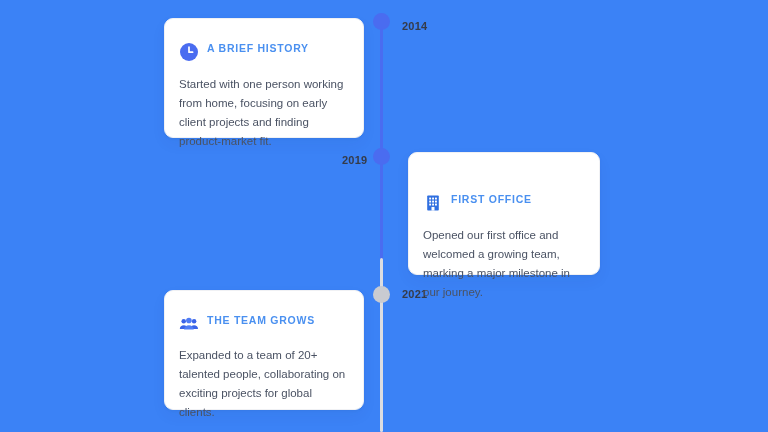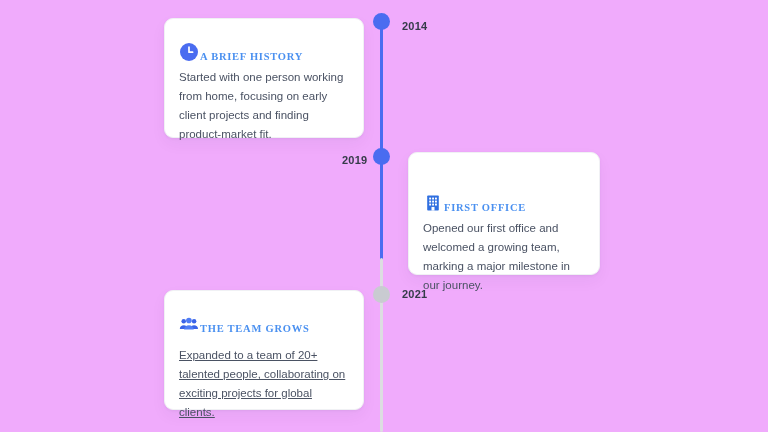--- a/index.html
+++ b/index.html
@@ -12,21 +12,21 @@
     height: 432px;
     background: #ffffff;
     font-family: "Liberation Sans", sans-serif;
     overflow: hidden;
   }
 
   #timeline-root {
     position: relative;
     width: 768px;
     height: 432px;
-    background: #f0abfc;
+    background: #3b82f6;
   }
 
   
   .spine {
     position: absolute;
     left: 380px;
     width: 3px;
     border-radius: 2px;
   }
   .spine-active {
@@ -79,25 +79,24 @@
   }
   .card-left  { left: 164px; width: 200px; }
   .card-right { left: 408px; width: 192px; }
 
   .card-1 { top: 18px;  height: 120px; }
   .card-2 { top: 152px; height: 123px; }
   .card-3 { top: 290px; height: 120px; }
 
   .card-head {
     display: flex;
-    align-items: flex-end;
-    gap: 1px;
+    align-items: flex-start;
+    gap: 8px;
     padding: 0;
     margin: 23px 0 0 14px;
-    font-family: Liberation Serif, serif;
   }
   .card-2 .card-head { margin-top: 40px; }
 
   .icon-wrap {
     width: 20px;
     height: 20px;
     flex: 0 0 20px;
     display: flex;
     align-items: center;
     justify-content: center;
@@ -107,26 +106,26 @@
   .card-title {
     font-size: 10.5px;
     font-weight: bold;
     letter-spacing: 0.75px;
     color: #4a90f0;
     text-transform: uppercase;
     white-space: nowrap;
   }
 
   .card-body {
-    margin: 6px 14px 0 14px;
+    margin: 13px 14px 0 14px;
     font-size: 11.5px;
     line-height: 19px;
     color: #4a5263;
   }
-  .card-3 .card-body { margin-top: 12px; text-decoration: underline; }
+  .card-3 .card-body { margin-top: 12px; }
 </style>
 </head>
 <body>
 
 <div id="timeline-root">
 
   <div class="spine spine-active"></div>
   <div class="spine spine-inactive"></div>
 
   <div class="marker active marker-2014"></div>

